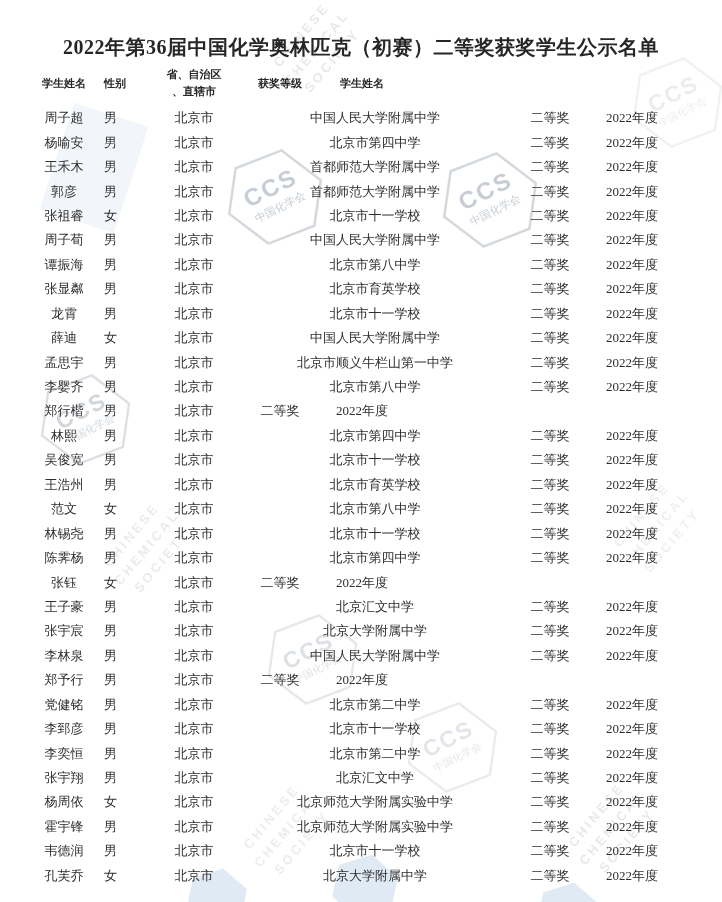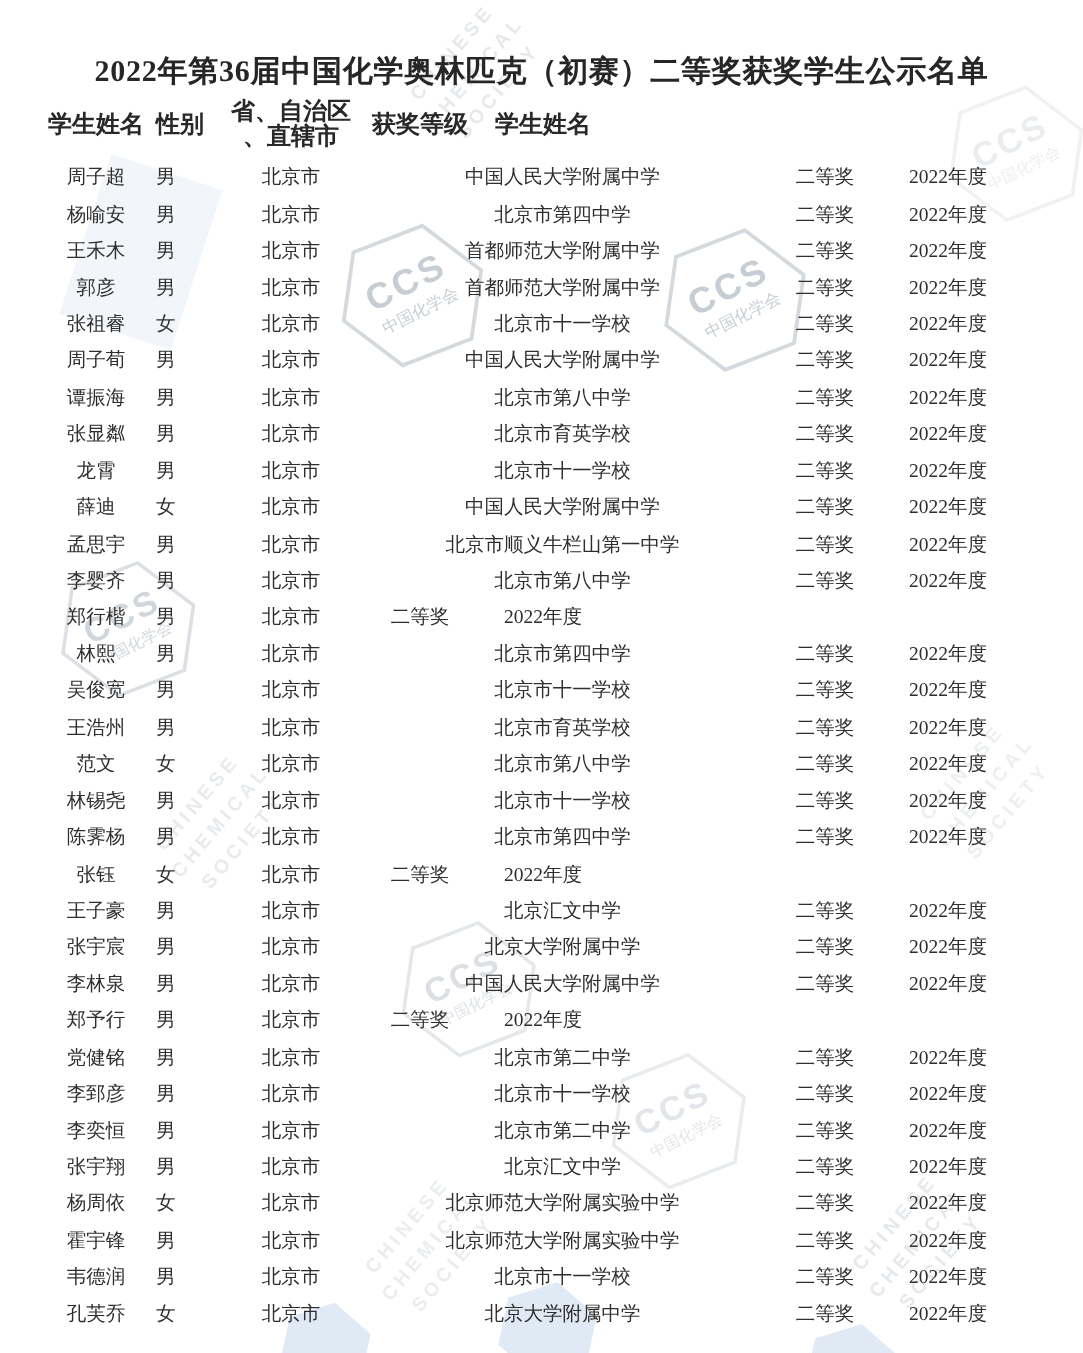--- a/index.html
+++ b/index.html
@@ -14,21 +14,21 @@
   
   .doc-title{
     position:absolute;top:34px;left:0;width:722px;
     text-align:center;font-weight:bold;font-size:20px;
     color:#262626;letter-spacing:.5px;
   }
   
   .thead{
     position:absolute;top:66px;left:24px;width:674px;
     display:flex;align-items:center;
-    font-weight:bold;font-size:16px;color:#282828;
+    font-weight:bold;font-size:11px;color:#282828;
   }
   .tbody{position:absolute;top:106px;left:24px;width:674px;}
   .trow{display:flex;align-items:center;height:24.45px;font-size:13px;}
   .c-name  {width:80px; text-align:center;}
   .c-gender{width:44px; text-align:left;}
   .c-prov  {width:92px; text-align:center;}
   .c-school{width:270px;text-align:center;}
   .c-award {width:80px; text-align:center;}
   .c-year  {width:84px; text-align:center;}
   .h-prov div{line-height:17px;}

